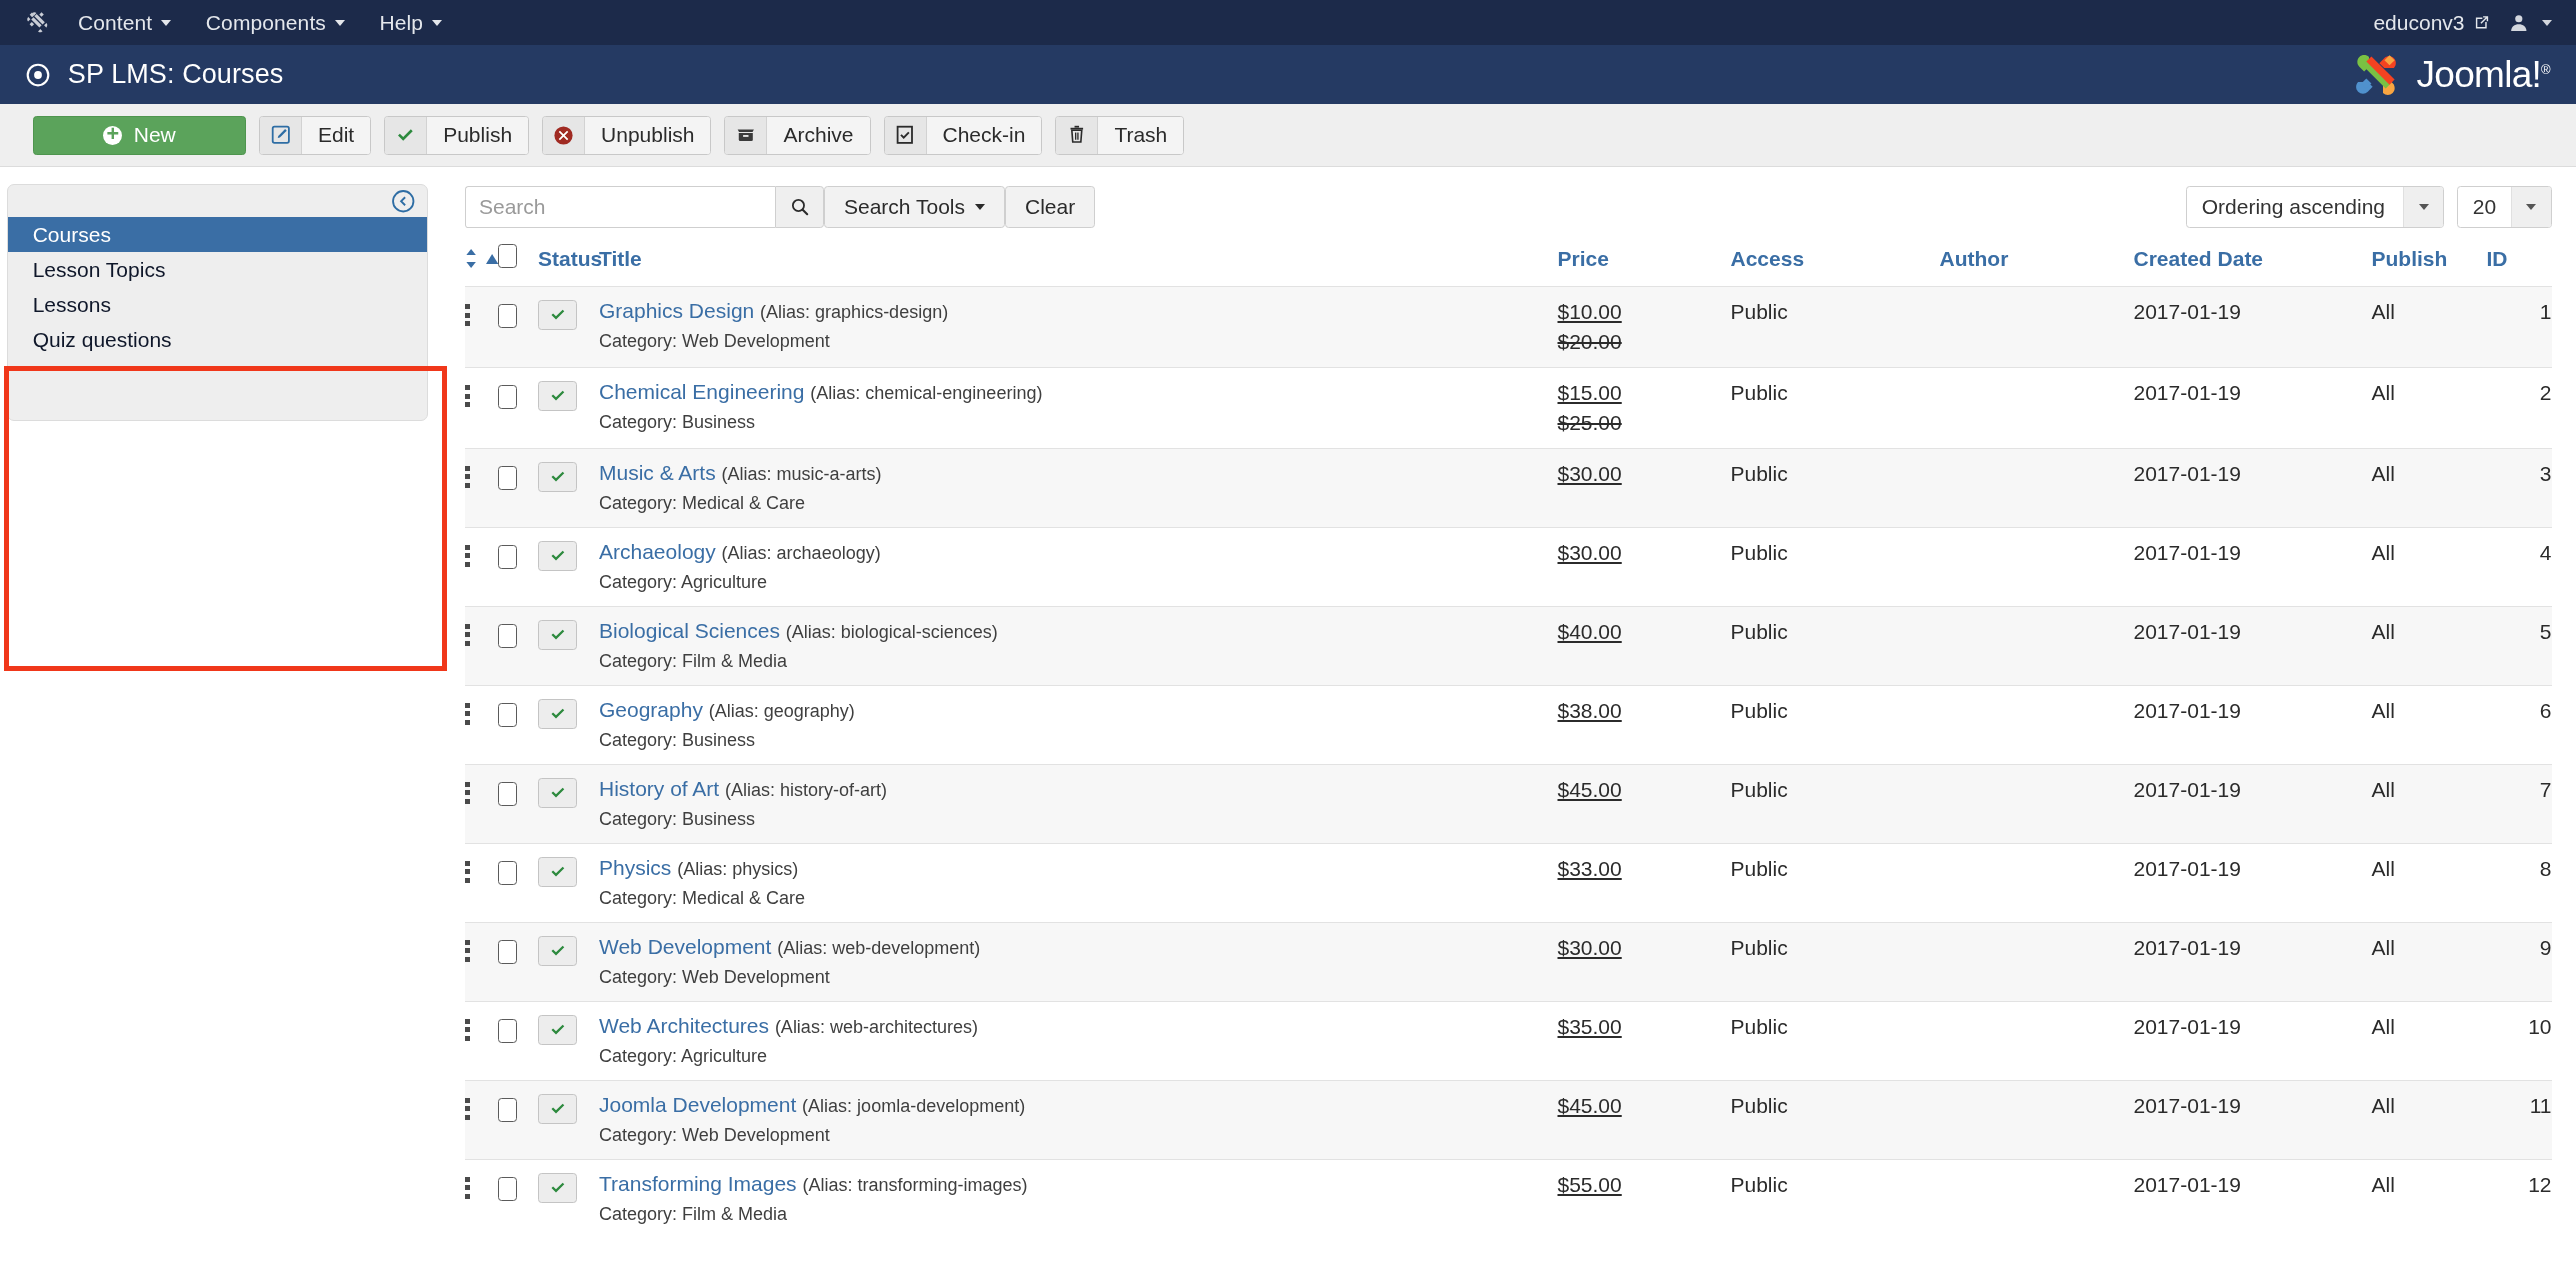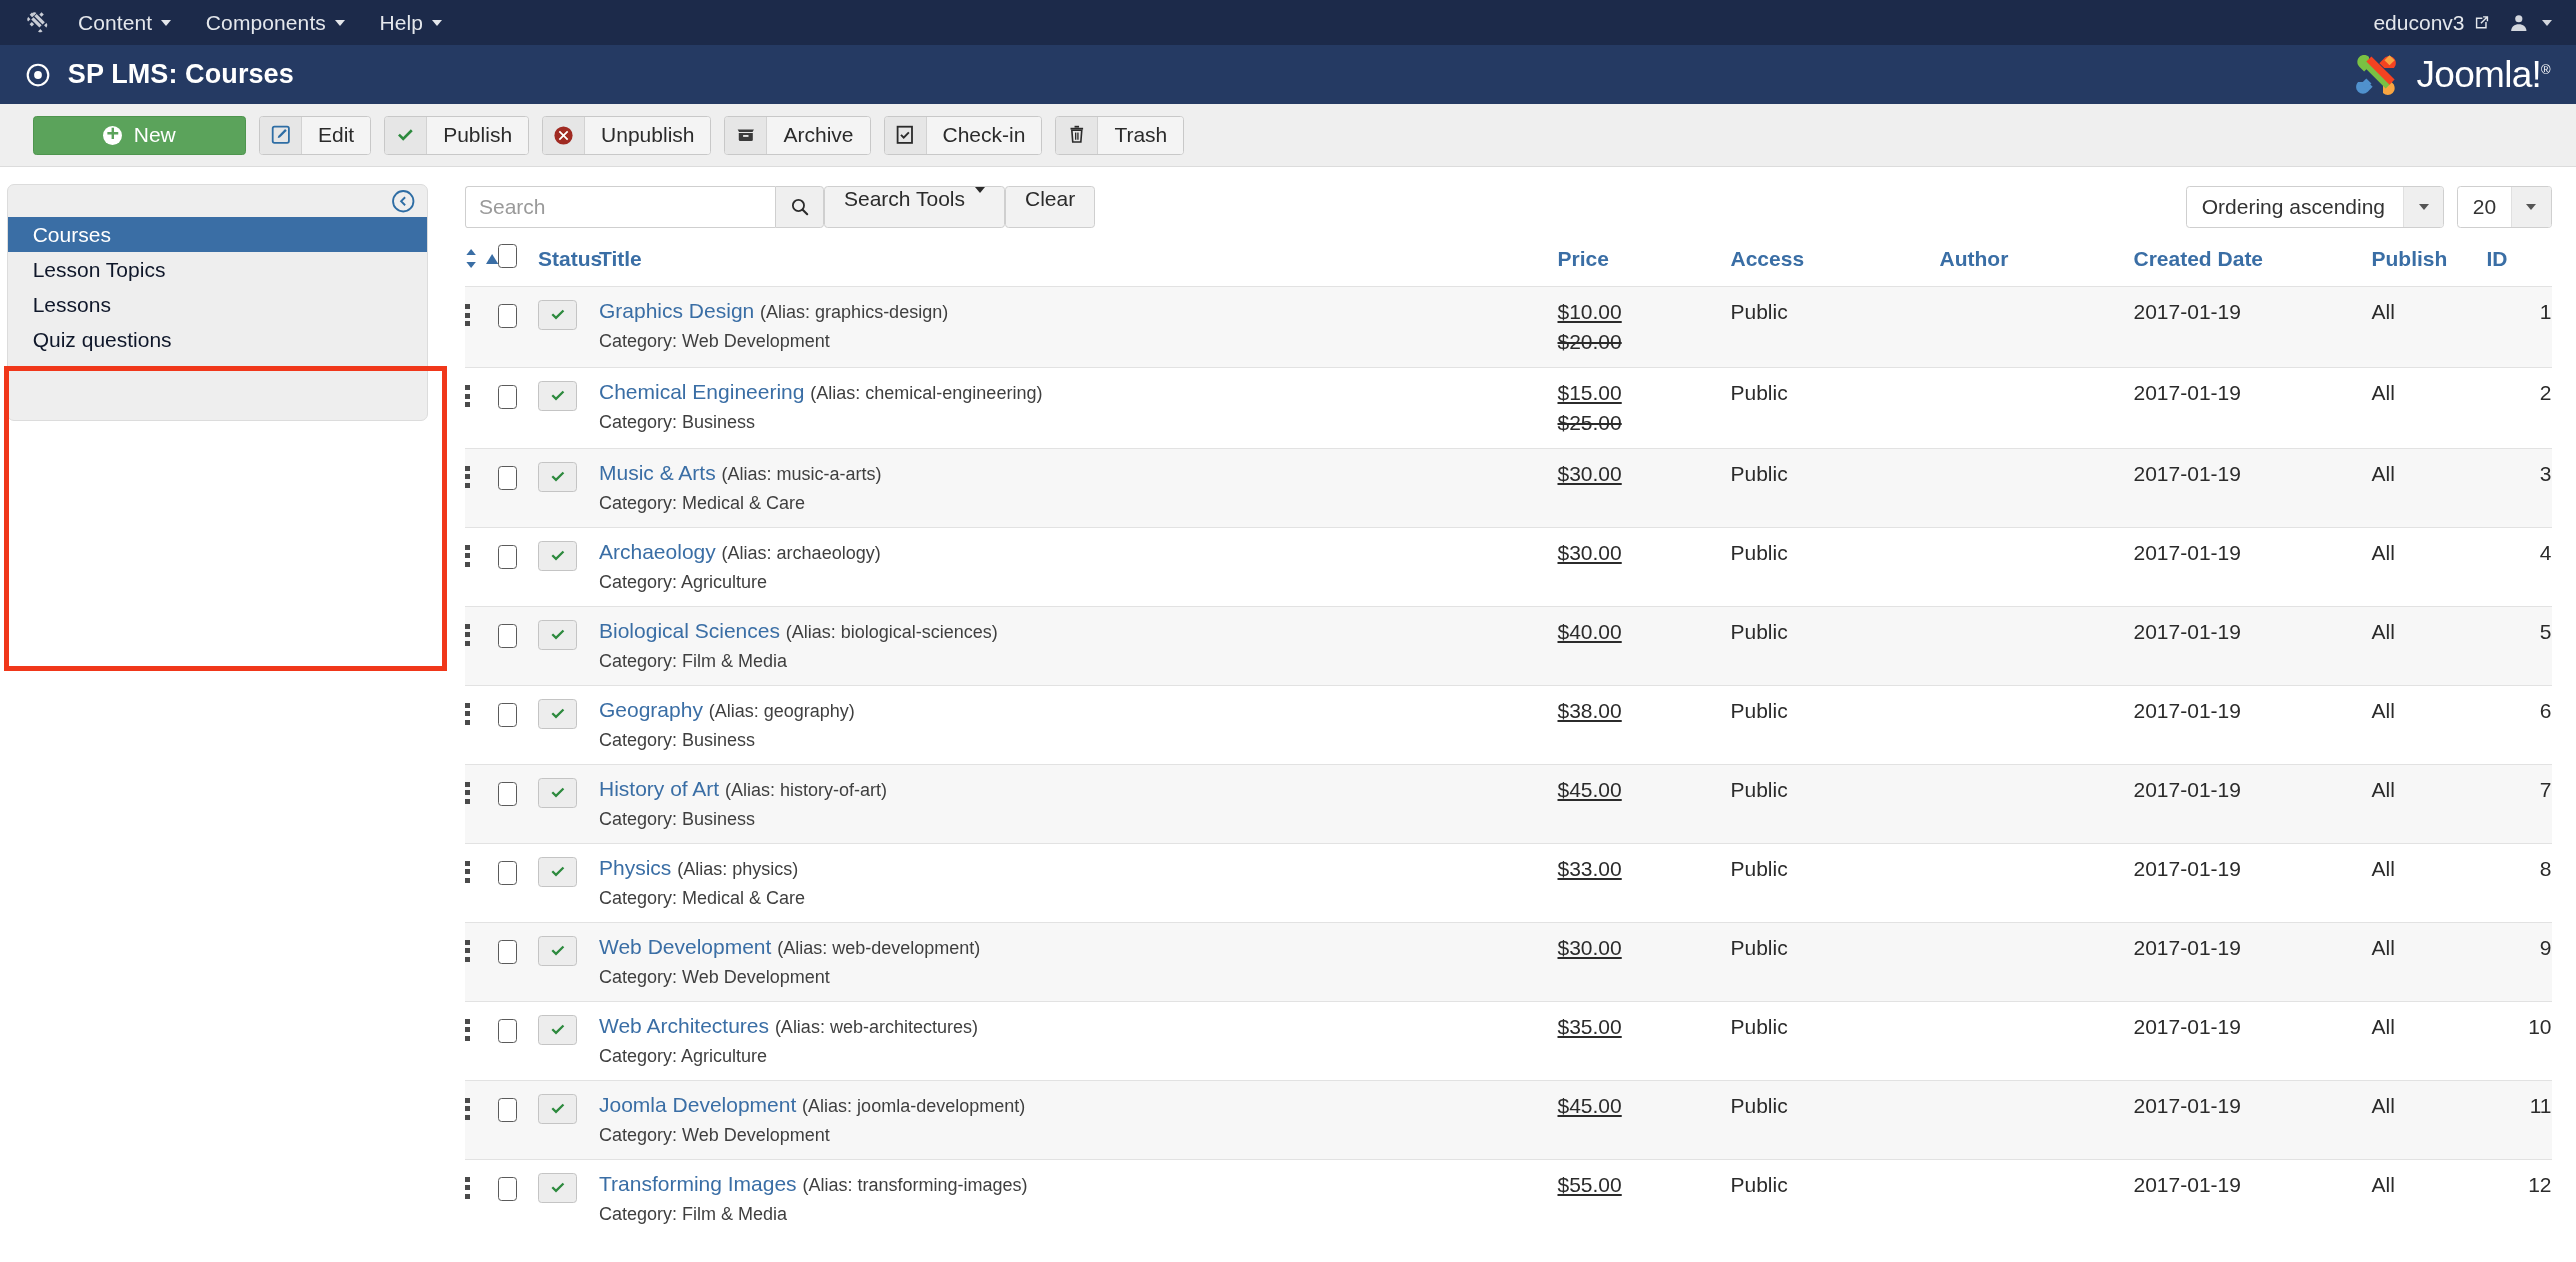--- a/index.html
+++ b/index.html
@@ -36,21 +36,21 @@
   .topnav-right { margin-left: auto; display:flex; align-items:center; gap: 18px; }
   .site-name { font-size: 21px; color: #e4e7ec; display:flex; align-items:center; gap: 8.6px; cursor:pointer;}
   .user-box { display:flex; align-items:center; gap: 11.5px; cursor:pointer; }
 
   
   .subhead {
     height: 59px; background: #253a63; display:flex; align-items:center;
     padding: 0 0 0 24.5px; position: relative;
   }
   .page-title-wrap { display:flex; align-items:center; gap: 17.3px; }
-  .page-title { color:#ffffff; font-size: 27px; font-weight: bold; letter-spacing: 0.1px; }
+  .page-title { color:#ffffff; font-size: 27px; font-weight: normal; letter-spacing: 0.1px; }
   .joomla-logo-right {
     position:absolute; right: 26px; top: 50%; transform: translateY(-50%);
     display:flex; align-items:center; gap: 11.5px;
   }
   .joomla-word { color:#fff; font-size: 37px; letter-spacing: -0.7px; font-weight: 300; }
   .joomla-word sup { font-size: 13px; vertical-align: super; }
 
   
   .toolbar {
     height: 63px; background: #efefef; border-bottom: 0.7px solid #dcdcdc;
@@ -112,21 +112,21 @@
     border-radius: 3.6px 0 0 3.6px; padding: 0 13px; font-size: 21px; color:#333;
     font-family:"Liberation Sans", sans-serif; background:#fff; outline:none;
   }
   .search-input::placeholder { color:#9a9a9a; }
   .search-btn {
     width: 49px; height: 42px; border:0.7px solid #cfcfcf; border-radius: 0 3.6px 3.6px 0;
     background:#efefef; display:flex; align-items:center; justify-content:center; cursor:pointer;
   }
   .plain-btn {
     height: 42px; border:0.7px solid #cfcfcf; border-radius: 3.6px; background:#f2f2f2;
-    padding: 0 19px; display:flex; align-items:flex-start; gap: 10px; font-size: 21px; color:#2b2b2b; cursor:pointer;
+    padding: 0 19px; display:flex; align-items:center; gap: 10px; font-size: 21px; color:#2b2b2b; cursor:pointer;
   }
   .filter-right { margin-left:auto; display:flex; align-items:center; gap: 13px; }
   .select-box {
     height: 42px; display:flex; align-items:stretch; border:0.7px solid #cfcfcf; border-radius:3.6px;
     overflow:hidden; background:#fff; cursor:pointer;
   }
   .select-box .val { padding: 0 14.4px; display:flex; align-items:center; font-size:21px; color:#333; white-space:nowrap; }
   .select-box .arw {
     width: 40px; background:#efefef; border-left:0.7px solid #e0e0e0;
     display:flex; align-items:center; justify-content:center; flex:0 0 auto;

